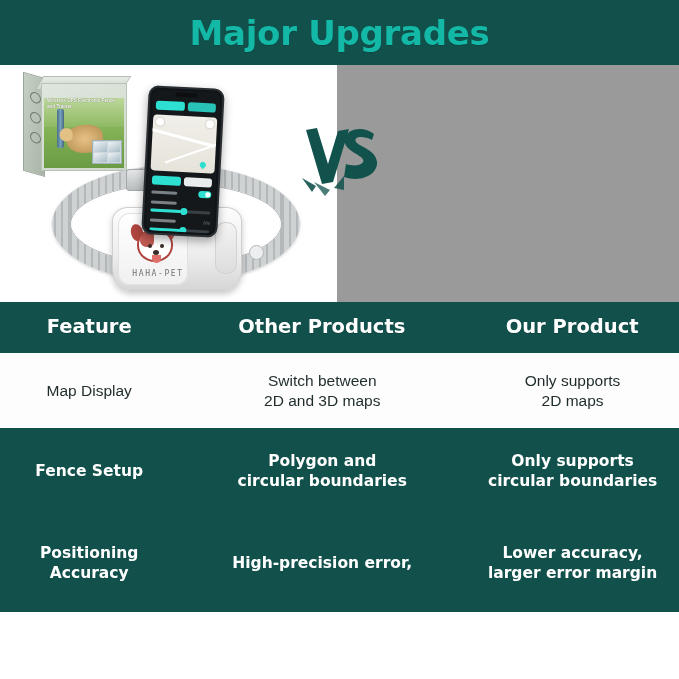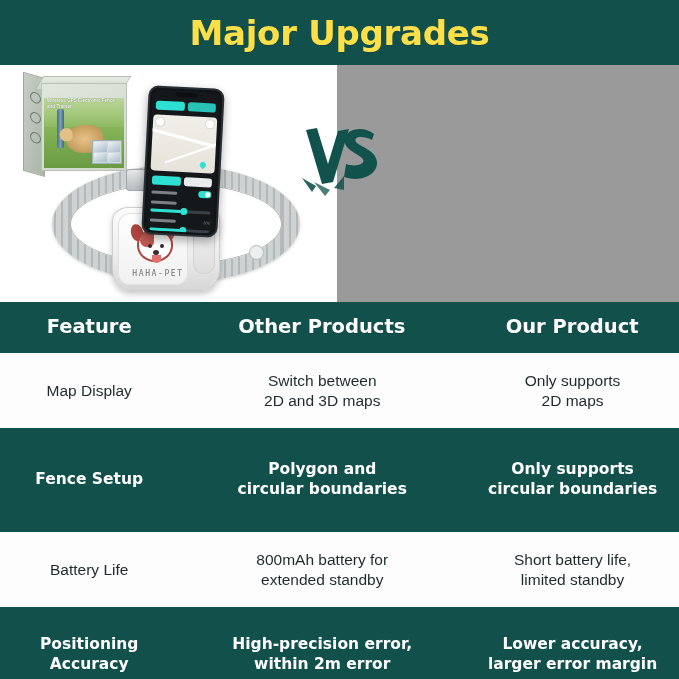--- a/index.html
+++ b/index.html
@@ -23,21 +23,21 @@
     position: absolute;
     left: 0; top: 0;
     width: 679px;
     height: 65px;
     background: #11504b;
     display: flex;
     align-items: center;
     justify-content: center;
   }
   .title-text {
-    color: #fde047;
+    color: #14b8a6;
     font-size: 34px;
     font-weight: bold;
     letter-spacing: -0.3px;
     font-family: "DejaVu Sans", sans-serif;
     text-shadow: 0 1px 0 rgba(0,0,0,0.12);
   }
 
   
   .hero {
     position: absolute;
@@ -201,20 +201,21 @@
     border: 1px solid #a3a8aa;
   }
   .device {
     position: absolute;
     left: 60px; top: 42px;
     width: 106px; height: 82px;
     background: linear-gradient(180deg,#fdfdfd 0%, #ececec 60%, #d6d6d6 100%);
     border-radius: 16px 16px 18px 18px / 14px 14px 22px 22px;
     box-shadow: 0 3px 6px rgba(0,0,0,.22), inset 0 1px 0 #ffffff;
     border: 1px solid #cfcfcf;
+    padding-left: 22px;
   }
   .device-face {
     position: absolute;
     left: 5px; top: 5px;
     width: 70px; height: 72px;
     background: linear-gradient(180deg,#ffffff,#f0f0f0);
     border-radius: 12px;
     box-shadow: inset 0 0 0 1px #e2e2e2;
   }
   .dog-logo {
@@ -437,21 +438,21 @@
     font-weight: normal;
     font-family: "Liberation Sans", sans-serif;
   }
   .trow.teal .cell {
     color: #ffffff;
     font-size: 15.5px;
     font-weight: bold;
     font-family: "DejaVu Sans", sans-serif;
   }
   .r1 { height: 75px; }
-  .r2 { height: 104px; justify-content: flex-end; }
+  .r2 { height: 88px; justify-content: flex-end; }
   .r3 { height: 75px; }
   .r4 { height: 96px; }
 </style>
 </head>
 <body>
 
 <div class="page">
 
   <div class="title-bar">
     <div class="title-text">Major Upgrades</div>
@@ -583,36 +584,27 @@
     <div class="trow teal r2">
       <div class="cell c1">Fence Setup</div>
       <div class="cell c2">
         <div><span>Polygon and</span><br><span>circular boundaries</span></div>
       </div>
       <div class="cell c3">
         <div><span>Only supports</span><br><span>circular boundaries</span></div>
       </div>
     </div>
 
-    <div class="trow white r3">
-      <div class="cell c1">Battery Life</div>
-      <div class="cell c2">
-        <div><span>800mAh battery for</span><br><span>extended standby</span></div>
-      </div>
-      <div class="cell c3">
-        <div><span>Short battery life,</span><br><span>limited standby</span></div>
-      </div>
-    </div>
 
     <div class="trow teal r4">
       <div class="cell c1">
         <div><span>Positioning</span><br><span>Accuracy</span></div>
       </div>
       <div class="cell c2">
-        <div><span>High-precision error,</span><br><span>within 2m error</span></div>
+        <div><span>High-precision error,</span><br></div>
       </div>
       <div class="cell c3">
         <div><span>Lower accuracy,</span><br><span>larger error margin</span></div>
       </div>
     </div>
 
   </div>
 </div>
 
 </body></html>

